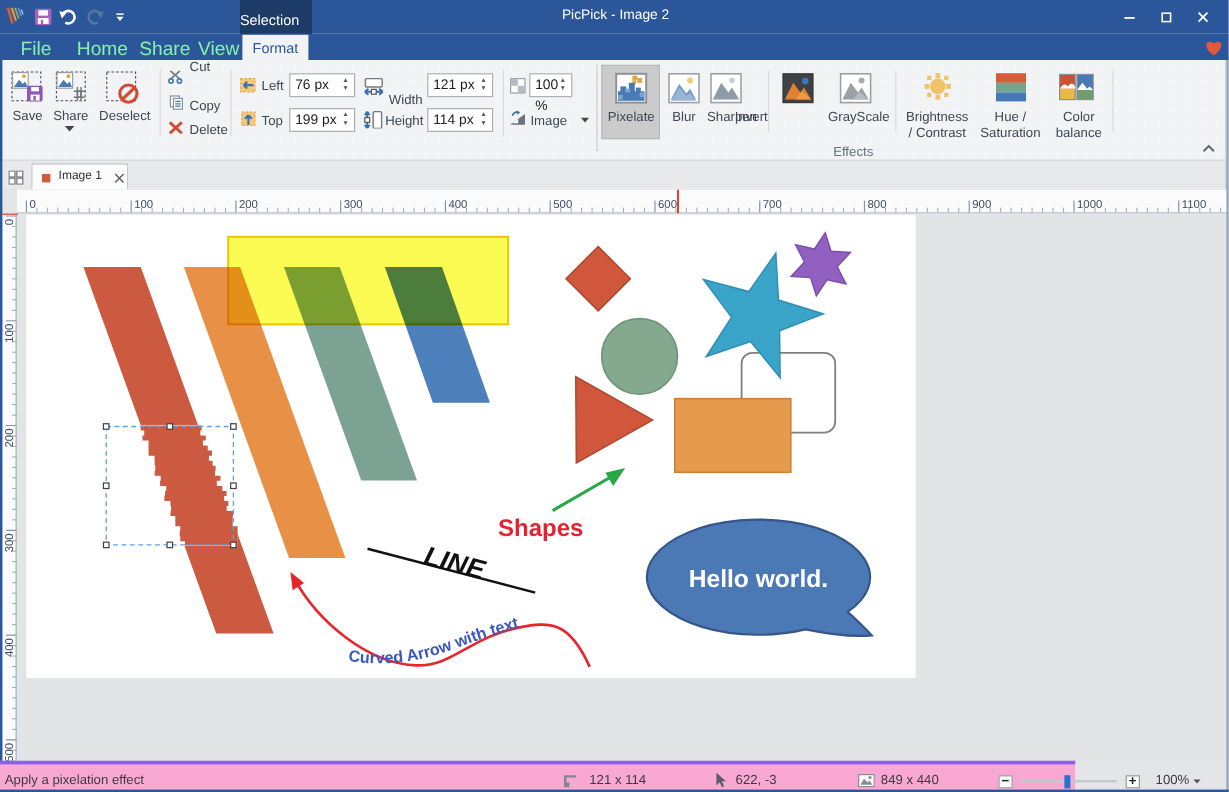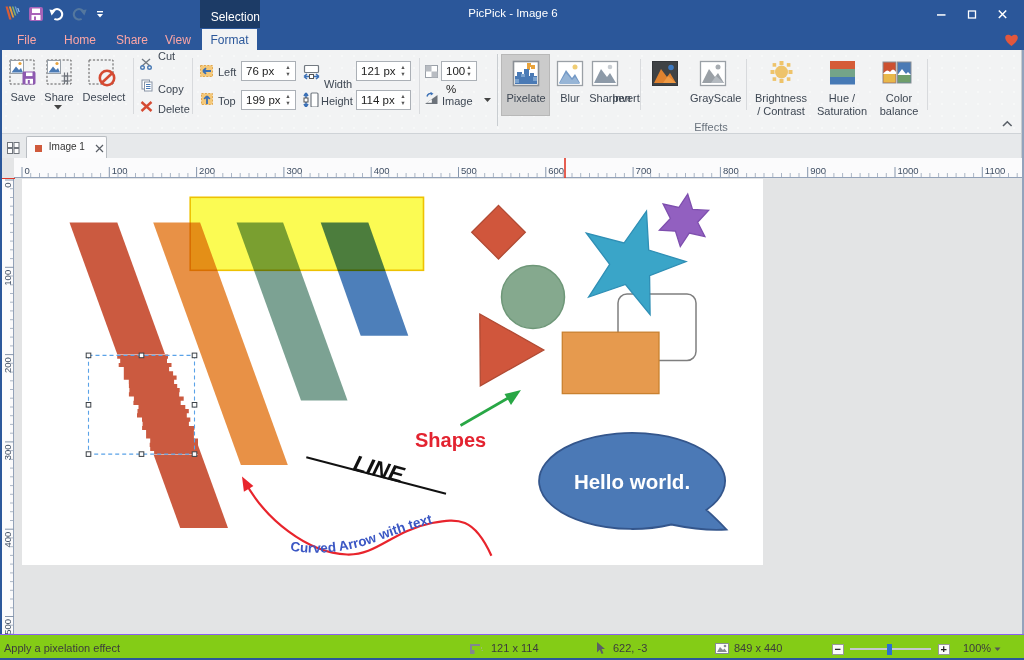--- a/index.html
+++ b/index.html
@@ -1,32 +1,32 @@
 <!DOCTYPE html>
 <html><head><meta charset="utf-8"><style>
 *{margin:0;padding:0;box-sizing:border-box}
 html,body{width:1024px;height:660px;overflow:hidden}
 body{font-family:"Liberation Sans",sans-serif;position:relative;background:#e4e5e6}
 .abs{position:absolute}
 .titlebar{left:0;top:0;width:1024px;height:28px;background:#2b579a}
 .menurow{left:0;top:28px;width:1024px;height:22px;background:#2b579a}
-.menurow span{position:absolute;top:5px;color:#fca5a5;font-size:12px}
-.seltab{left:200px;top:0;width:60px;height:29px;background:#1c3b66;color:#fff;font-size:12px;text-align:right;line-height:34px}
+.menurow span{position:absolute;top:5px;color:#86efac;font-size:16px}
+.seltab{left:200px;top:0;width:60px;height:29px;background:#1c3b66;color:#fff;font-size:12px;text-align:left;line-height:34px}
 .fmttab{left:202px;top:29px;width:55px;height:21px;background:#f2f3f4;color:#2b579a;font-size:12px;text-align:center;line-height:22px}
 .title{left:413px;top:7px;width:200px;text-align:center;color:#fff;font-size:11.5px}
 .ribbon{left:0;top:50px;width:1022px;height:84px;background:#f2f3f4;border-bottom:1px solid #cfd3d7;border-right:1px solid #c8ccd0;
  background-image:radial-gradient(circle,rgba(255,255,255,.4) .8px,rgba(255,255,255,0) 1px);background-size:12px 12px}
 .rsep{position:absolute;width:1px;background:#d8dadd;top:8px;height:56px}
 .rlabel{position:absolute;font-size:11px;color:#3e4753;white-space:nowrap}
 .btnlabel{position:absolute;font-size:11px;color:#3e4753;text-align:center;white-space:nowrap}
 .spinbox{position:absolute;width:55px;height:20px;background:#fff;border:1px solid #abb0b6;font-size:11.5px;color:#222;line-height:18px;padding-left:4px}
 .spinbox .ar{position:absolute;right:3px;width:8px;height:7px;font-size:5.5px;color:#555;line-height:7px;text-align:center}
 .tabbar{left:0;top:134px;width:1022px;height:24px;background:#e7e9eb;border-right:1px solid #c8ccd0}
 .imgtab{position:absolute;left:25.8px;top:2px;width:81px;height:22px;background:#fcfcfd;border:1px solid #b9bdc2;border-bottom:none;border-radius:2px 2px 0 0}
-.statusbar{left:0;top:634px;width:1024px;height:26px;background:#84cc16;border-top:1px solid #8b5cf6;font-size:11px;color:#3c3c3c}
+.statusbar{left:0;top:634px;width:896px;height:26px;background:#f9a8d4;border-top:3px solid #8b5cf6;font-size:11px;color:#3c3c3c}
 .statusbar .blue{position:absolute;left:0;bottom:0;width:1024px;height:2.5px;background:#2b579a}
 .sbtn{position:absolute;top:8.5px;width:11.5px;height:11.5px;background:#fbfbfb;border:1px solid #999;font-size:11px;font-weight:bold;line-height:9px;text-align:center;color:#222}
 .wsdots{background-image:radial-gradient(circle,rgba(255,255,255,.7) .8px,rgba(255,255,255,0) 1px);background-size:12px 12px}
 </style></head>
 <body>
 
 <div class="abs titlebar">
  <svg class="abs" style="left:5px;top:6px" width="18" height="16" viewBox="0 0 18 16">
   <polygon points="0.5,0.5 2.8,0.5 6.5,13.5 4.2,13.5" fill="#d85c35"></polygon>
   <polygon points="3.8,0.5 5.8,0.5 9.2,11.5 7.4,11.5" fill="#e89a3c"></polygon>
@@ -46,21 +46,21 @@
  </svg>
  <svg class="abs" style="left:71px;top:6px" width="16" height="15" viewBox="0 0 16 15">
   <path d="M12.8,6.2 A5.2,5.2 0 1 0 10.6,12.8" stroke="#54779e" stroke-width="2.1" fill="none"></path>
   <polygon points="15.6,3.4 9.4,4.4 13.4,9.4" fill="#54779e"></polygon>
  </svg>
  <svg class="abs" style="left:96px;top:11px" width="8" height="7" viewBox="0 0 8 7">
   <rect x="1" y="0" width="6" height="1.4" fill="#fff"></rect>
       <polygon points="1,3 7,3 4,6.4" fill="#fff"></polygon>
  </svg>
  <div class="abs seltab">Selection</div>
- <div class="abs title">PicPick - Image 6</div>
+ <div class="abs title">PicPick - Image 2</div>
  <svg class="abs" style="left:930px;top:4px" width="90" height="20" viewBox="0 0 90 20">
   <rect x="7" y="10.2" width="8.5" height="1.5" fill="#fff"></rect>
   <rect x="38.5" y="7" width="7" height="7" fill="none" stroke="#fff" stroke-width="1.3"></rect>
   <path d="M68.8,6.5 L76.2,14 M76.2,6.5 L68.8,14" stroke="#fff" stroke-width="1.5"></path>
  </svg>
 </div>
 
 <div class="abs menurow">
  <span style="left:17px">File</span>
  <span style="left:64px">Home</span>

